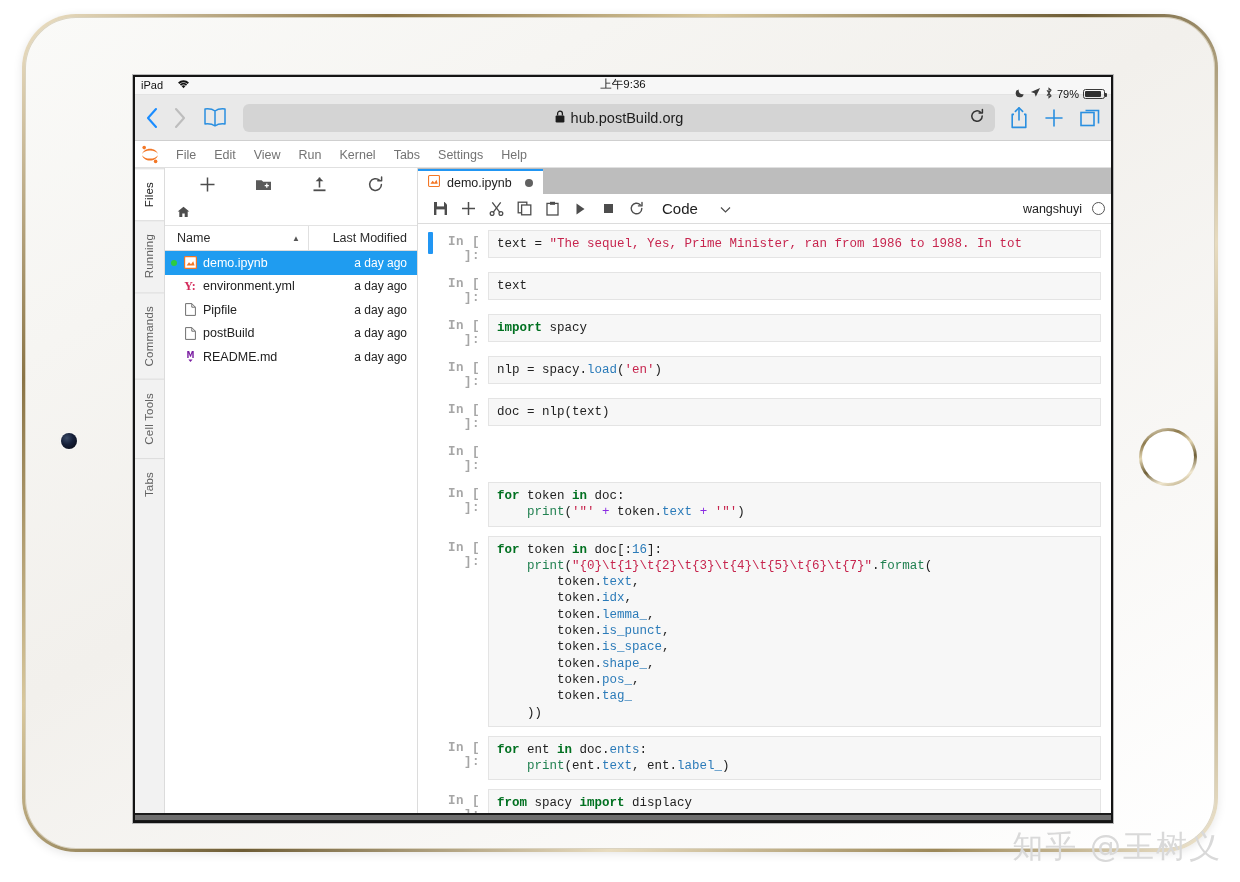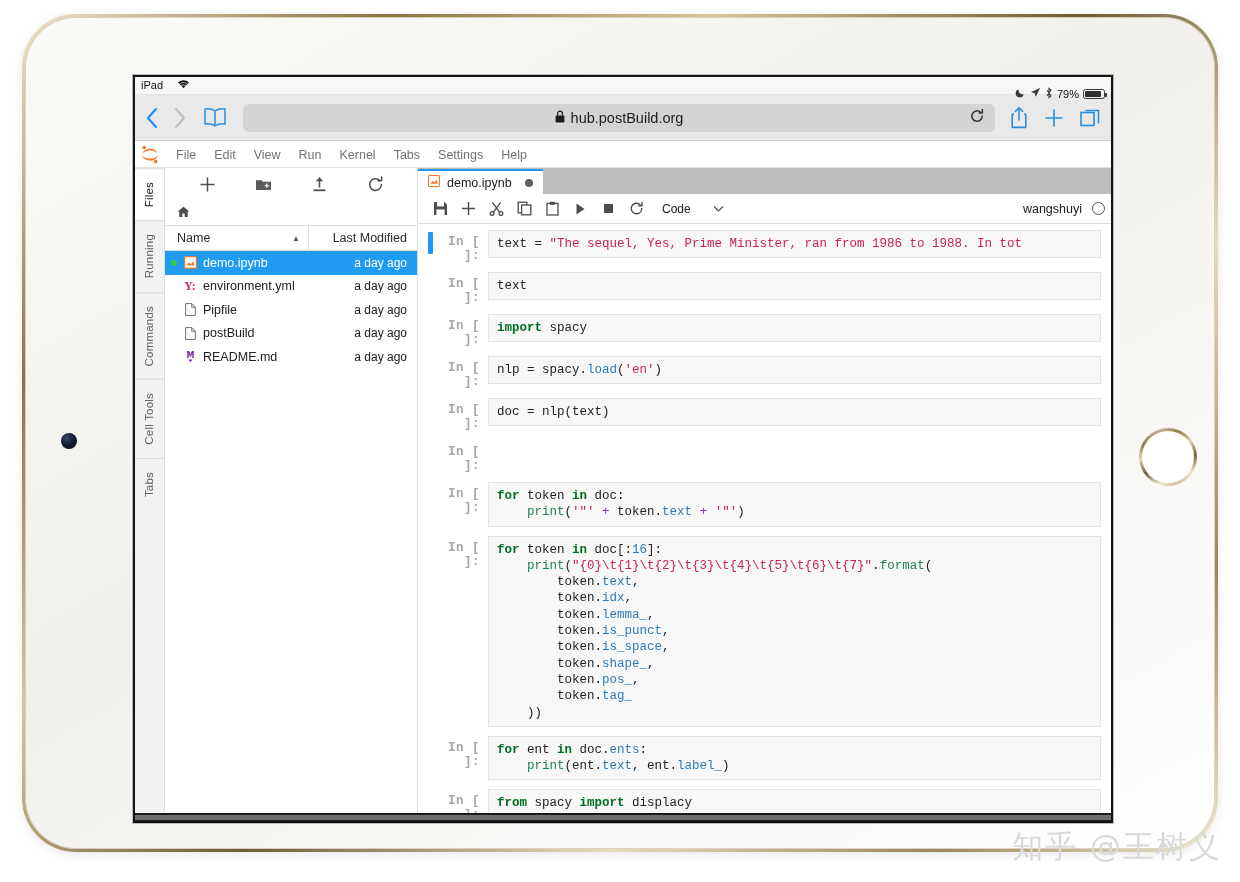--- a/index.html
+++ b/index.html
@@ -163,21 +163,21 @@
   .nb-tab .dirty { width:8px; height:8px; border-radius:50%; background:#616161; margin-left:6px; }
   #nb-toolbar {
     height:30px; border-bottom:1px solid #dcdcdc; display:flex; align-items:center;
     padding:0 8px; gap:0; color:#4a4a4a;
   }
   #nb-toolbar .tb {
     width:28px; height:24px; display:flex; align-items:center; justify-content:center; cursor:pointer;
   }
   #celltype {
     display:flex; align-items:center; gap:22px; margin-left:12px;
-    font-size:12px; color:#212121; cursor:pointer;
+    font-size:15px; color:#212121; cursor:pointer;
   }
   #kernel-info { margin-left:auto; display:flex; align-items:center; gap:10px; font-size:12.5px; color:#212121; }
   .kernel-circle { width:13px; height:13px; border-radius:50%; border:1.3px solid #555; }
 
   
   #nb-scroll { flex:1; overflow:hidden; position:relative; padding:6px 0 0 0; }
   .cell { display:flex; align-items:flex-start; margin:0 0 9px 0; padding-left:8px; position:relative; }
   .active-bar {
     position:absolute; left:10px; top:2px; width:5px; height:22px; background:#2196f3; border-radius:1px;
   }
@@ -228,20 +228,21 @@
       <div class="sb-left">
         <span>iPad</span>
         <span>
           <svg width="13" height="10" viewBox="0 0 16 12">
             <path d="M8 11.2 5.6 8.6a3.4 3.4 0 0 1 4.8 0z" fill="#111"></path>
             <path d="M2.9 5.9 1.3 4.2a9.6 9.6 0 0 1 13.4 0l-1.6 1.7a7.3 7.3 0 0 0-10.2 0z" fill="#111"></path>
             <path d="M5 8 3.5 6.4a6.4 6.4 0 0 1 9 0L11 8a4.2 4.2 0 0 0-6 0z" fill="#111"></path>
           </svg>
         </span>
       </div>
+      <div class="sb-center">上午9:36</div>
       <div class="sb-right">
         <span>
           <svg width="11" height="11" viewBox="0 0 12 12">
               <path d="M9.4 7.8A4.2 4.2 0 0 1 4.2 2.6 4.4 4.4 0 1 0 9.4 7.8z" fill="#3a3a3a"></path>
             </svg>
         </span>
         <span>
           <svg width="11" height="11" viewBox="0 0 12 12">
               <path d="M11 1 1 5.4l4 1.3 1.3 4z" fill="#3a3a3a"></path>
             </svg>

